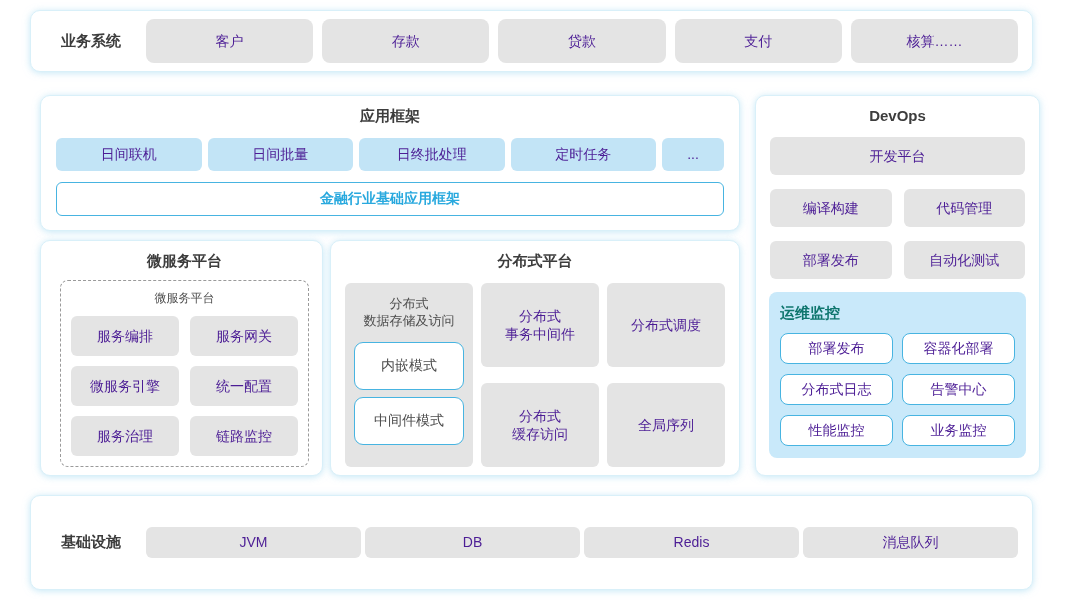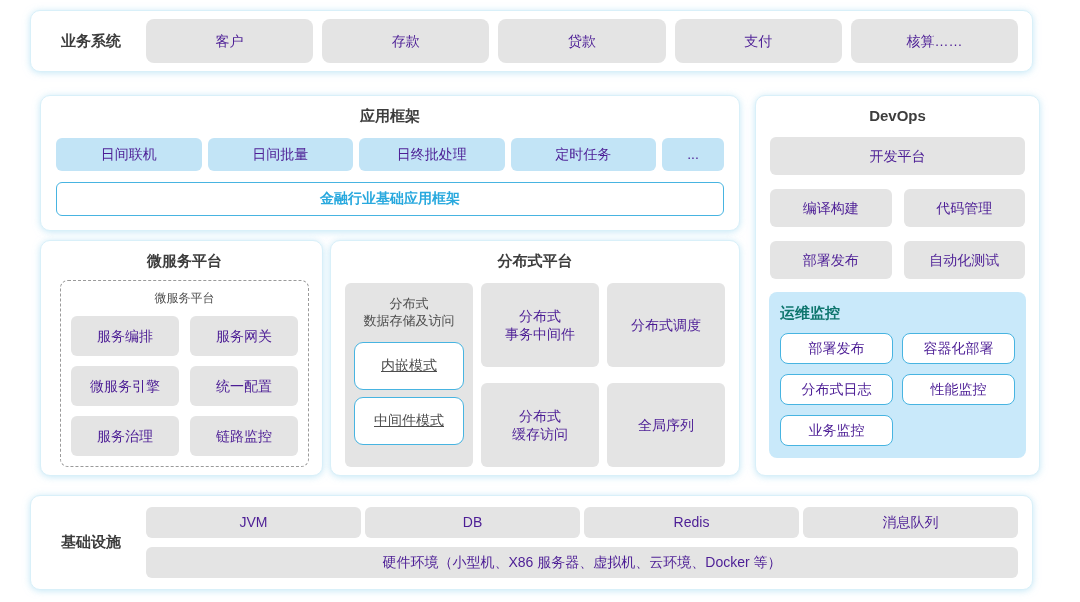--- a/index.html
+++ b/index.html
@@ -88,21 +88,21 @@
     display: flex; flex-direction: column; align-items: stretch;
   }
   .storage-label {
     font-size: 13px; color: #4d4d4d; text-align: center;
     line-height: 17px; margin: 12px 2px 13px; white-space: pre-line;
   }
   .mode-box {
     margin: 0 9px 7px; height: 48px;
     display: flex; align-items: center; justify-content: center;
     background: #ffffff; border: 1px solid #47b4e1; border-radius: 9px;
-    font-size: 14px; color: #4d4d4d; text-decoration: underline;
+    font-size: 14px; color: #4d4d4d;
   }
 
   
   .devops { left: 755px; top: 95px; width: 285px; height: 381px; }
   .devops .wide { margin: 11px 14px 0; height: 38px; }
   .devops-grid { margin: 14px 14px 0; gap: 14px 12px; }
   .devops-grid .box { height: 38px; }
   .monitor-panel {
     margin: 13px 13px 0; background: #c9e9fa; border-radius: 8px;
     padding: 9px 11px 12px;
@@ -192,32 +192,32 @@
       <div class="box gray">代码管理</div>
       <div class="box gray">部署发布</div>
       <div class="box gray">自动化测试</div>
     </div>
     <div class="monitor-panel">
       <div class="monitor-title">运维监控</div>
       <div class="grid2 monitor-grid">
         <div class="box">部署发布</div>
         <div class="box">容器化部署</div>
         <div class="box">分布式日志</div>
+        <div class="box">告警中心</div>
         <div class="box">性能监控</div>
         <div class="box">业务监控</div>
       </div>
     </div>
   </section>
 
   <section class="panel infra">
     <div class="side-label">基础设施</div>
     <div class="infra-right">
       <div class="infra-row">
         <div class="box gray">JVM</div>
         <div class="box gray">DB</div>
         <div class="box gray">Redis</div>
         <div class="box gray">消息队列</div>
       </div>
-      <div class="box gray hw-box">硬件环境（小型机、X86 服务器、虚拟机、云环境、Docker 等）</div>
     </div>
   </section>
 
 </div>
 
 </body></html>

